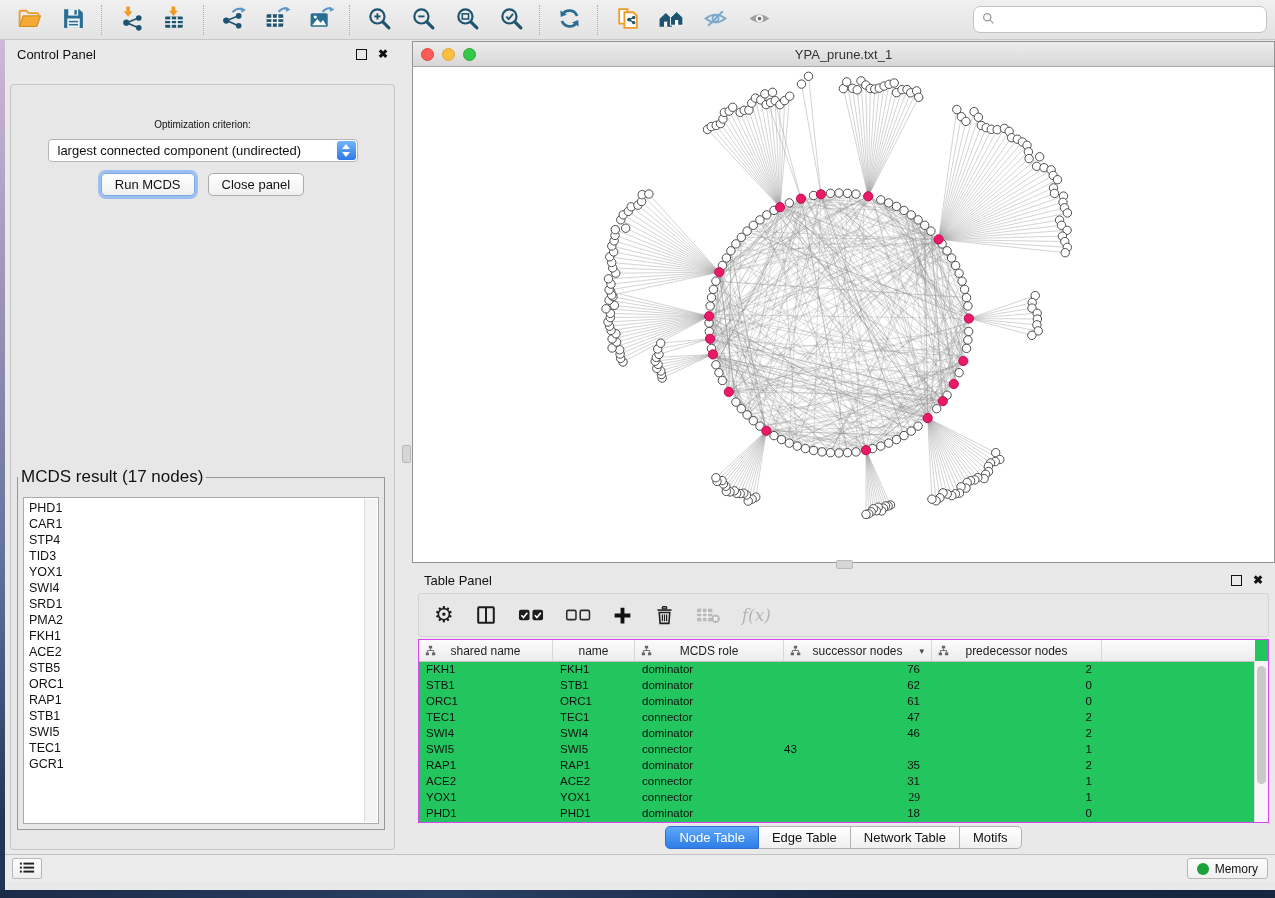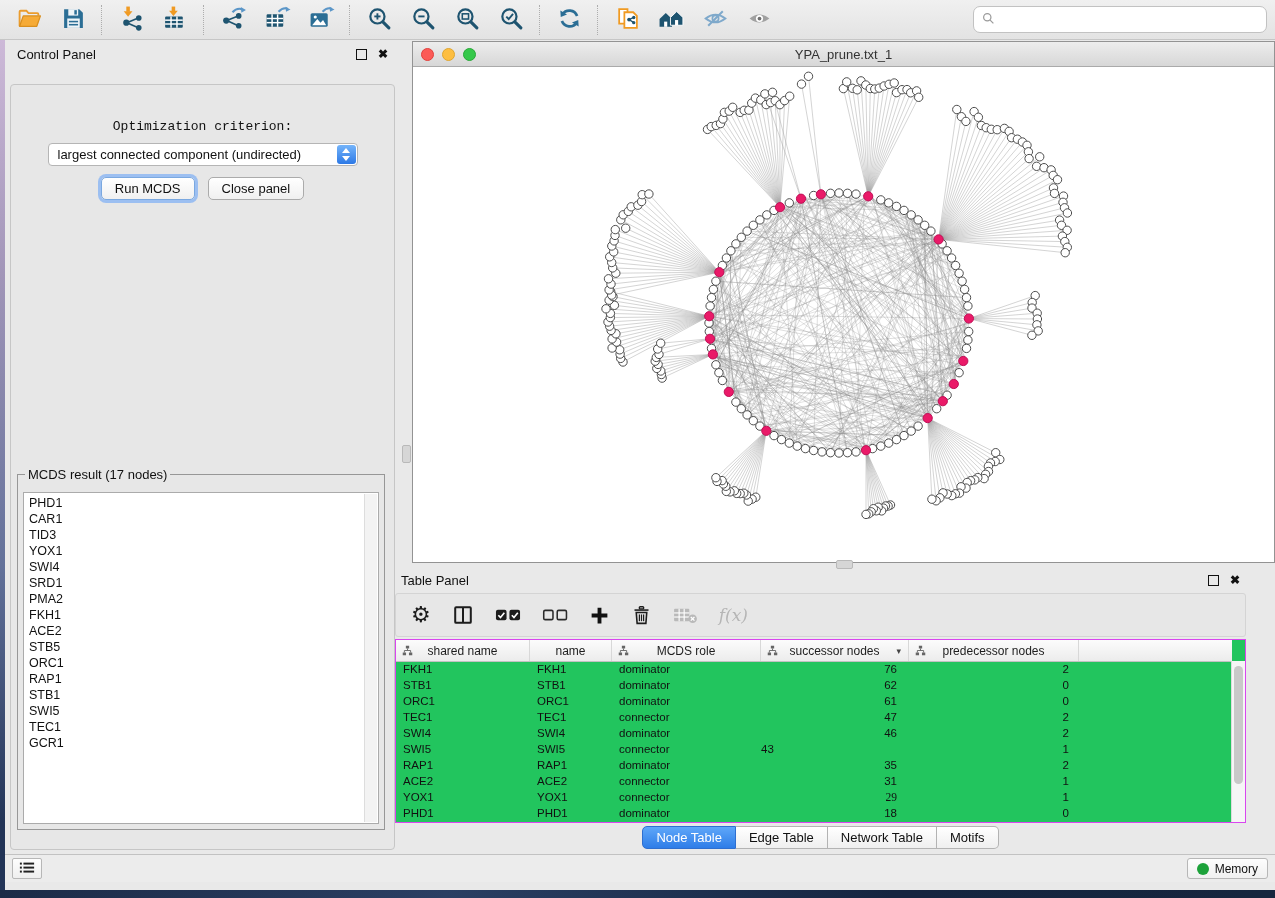--- a/index.html
+++ b/index.html
@@ -36,39 +36,39 @@
   
   .control-panel{position:absolute;left:5px;top:41px;width:395px;bottom:36px;}
   .cp-tabs{position:absolute;left:73px;top:32px;height:23px;display:flex;z-index:3;}
   .tabbtn{height:21px;padding:0 13px;font-size:13px;display:flex;align-items:center;
     background:linear-gradient(#ffffff,#efefef);border:1px solid #b3b3b3;border-left:none;color:#111;}
   .tabbtn:first-child{border-left:1px solid #b3b3b3;border-radius:5px 0 0 5px;}
   .tabbtn:last-child{border-radius:0 5px 5px 0;}
   .tabbtn.active{background:linear-gradient(#5fa7f9,#2e7de8);color:#fff;border-color:#2e6fd0;}
   .cp-body{position:absolute;left:5px;right:5px;top:43px;bottom:4px;background:#e7e7e7;
     border:1px solid #c6c6c6;border-radius:4px;}
-  .opt-label{margin-top:34px;text-align:center;font-size:13px;color:#111;font-family:Liberation Mono, monospace;}
+  .opt-label{margin-top:34px;text-align:center;font-size:10px;color:#111;}
   .selectbox{margin:9px auto 0;width:310px;height:23px;background:#fff;border:1px solid #b5b5b5;
     border-radius:4px;display:flex;align-items:center;font-size:13px;padding-left:9px;
     position:relative;box-sizing:border-box;color:#111;}
   .stepper{position:absolute;right:1px;top:1px;bottom:1px;width:19px;border-radius:3px;
     background:linear-gradient(#74b4fa,#2d79e6);display:flex;flex-direction:column;
     align-items:center;justify-content:center;gap:3px;}
   .tri-up{width:0;height:0;border-left:4px solid transparent;border-right:4px solid transparent;
     border-bottom:5px solid #fff;}
   .tri-dn{width:0;height:0;border-left:4px solid transparent;border-right:4px solid transparent;
     border-top:5px solid #fff;}
   .btnrow{display:flex;justify-content:center;gap:13px;margin-top:11px;}
   .macbtn{height:23px;padding:0 13px;font-size:13px;color:#111;cursor:default;
     background:linear-gradient(#ffffff,#f0f0f0);border:1px solid #ababab;border-radius:5px;
     font-family:"Liberation Sans",sans-serif;}
   .macbtn.focus-ring{box-shadow:0 0 0 3px rgba(95,158,250,.55);border-color:#7aa8e0;}
   .result-box{position:absolute;left:6px;right:9px;top:382px;bottom:19px;margin:0;
     border:1px solid #979797;padding:0;background:#e7e7e7;}
-  .result-box legend{font-size:13px;color:#111;margin-left:7px;padding:0 3px;}
+  .result-box legend{font-size:17px;color:#111;padding:0 3px;}
   .result-inner{position:absolute;left:5px;right:5px;top:10px;bottom:5px;background:#fff;
     border:1px solid #ababab;}
   .result-list{position:absolute;left:5px;top:2px;right:16px;bottom:2px;overflow:hidden;
     font-size:12.5px;line-height:16px;color:#111;}
   .vtrack{position:absolute;right:1px;top:1px;bottom:1px;width:12px;background:#f3f3f3;
     border-left:1px solid #ddd;}
 
   
   .vsplit{position:absolute;left:400px;top:41px;width:12px;bottom:36px;}
   .vsplit .grip{position:absolute;left:2px;top:404px;width:7px;height:16px;background:#d6d6d6;
@@ -83,21 +83,21 @@
   .net-title{height:24px;background:linear-gradient(#ededed,#d7d7d7);border-bottom:1px solid #aaa;
     position:relative;display:flex;align-items:center;justify-content:center;font-size:13px;color:#333;}
   .lights{position:absolute;left:8px;top:0;bottom:0;display:flex;align-items:center;gap:8px;}
   .light{width:13px;height:13px;border-radius:50%;box-sizing:border-box;}
   .light.red{background:#fc5b57;border:1px solid #e2403c;}
   .light.yellow{background:#fdbe41;border:1px solid #e0a62f;}
   .light.green{background:#35c84a;border:1px solid #28a838;}
   #netsvg{position:absolute;left:0;top:24px;width:861px;height:495px;}
 
   
-  .table-panel{position:absolute;left:389px;top:567px;width:863px;bottom:36px;}
+  .table-panel{position:absolute;left:412px;top:567px;width:863px;bottom:36px;}
   .tp-toolbar{position:absolute;left:6px;right:6px;top:26px;height:44px;background:#e7e7e7;
     border:1px solid #d4d4d4;border-radius:3px;display:flex;align-items:center;gap:21px;
     padding:0 15px;box-sizing:border-box;}
   .ti{display:flex;align-items:center;justify-content:center;background:none;border:none;padding:0;}
   .ti svg{display:block;}
   .gear-glyph{font-size:22px;color:#1b1b1b;line-height:1;}
   .fx-glyph{font-family:"DejaVu Serif",serif;font-style:italic;font-size:17px;color:#b5b5b5;}
   .twrap{position:absolute;left:6px;right:6px;top:72px;bottom:31px;background:#22c55e;
     border:1px solid #d946ef;box-sizing:border-box;}
   .thead{position:absolute;left:0;right:13px;top:0;height:21px;display:flex;
@@ -323,20 +323,21 @@
       <div class="btnrow">
         <button class="macbtn focus-ring">Run MCDS</button>
         <button class="macbtn">Close panel</button>
       </div>
       <fieldset class="result-box">
         <legend>MCDS result (17 nodes)</legend>
         <div class="result-inner">
           <div class="result-list" id="mcdsList">
               <div>PHD1</div>
               <div>CAR1</div>
+              <div>STP4</div>
               <div>TID3</div>
               <div>YOX1</div>
               <div>SWI4</div>
               <div>SRD1</div>
               <div>PMA2</div>
               <div>FKH1</div>
               <div>ACE2</div>
               <div>STB5</div>
               <div>ORC1</div>
               <div>RAP1</div>

